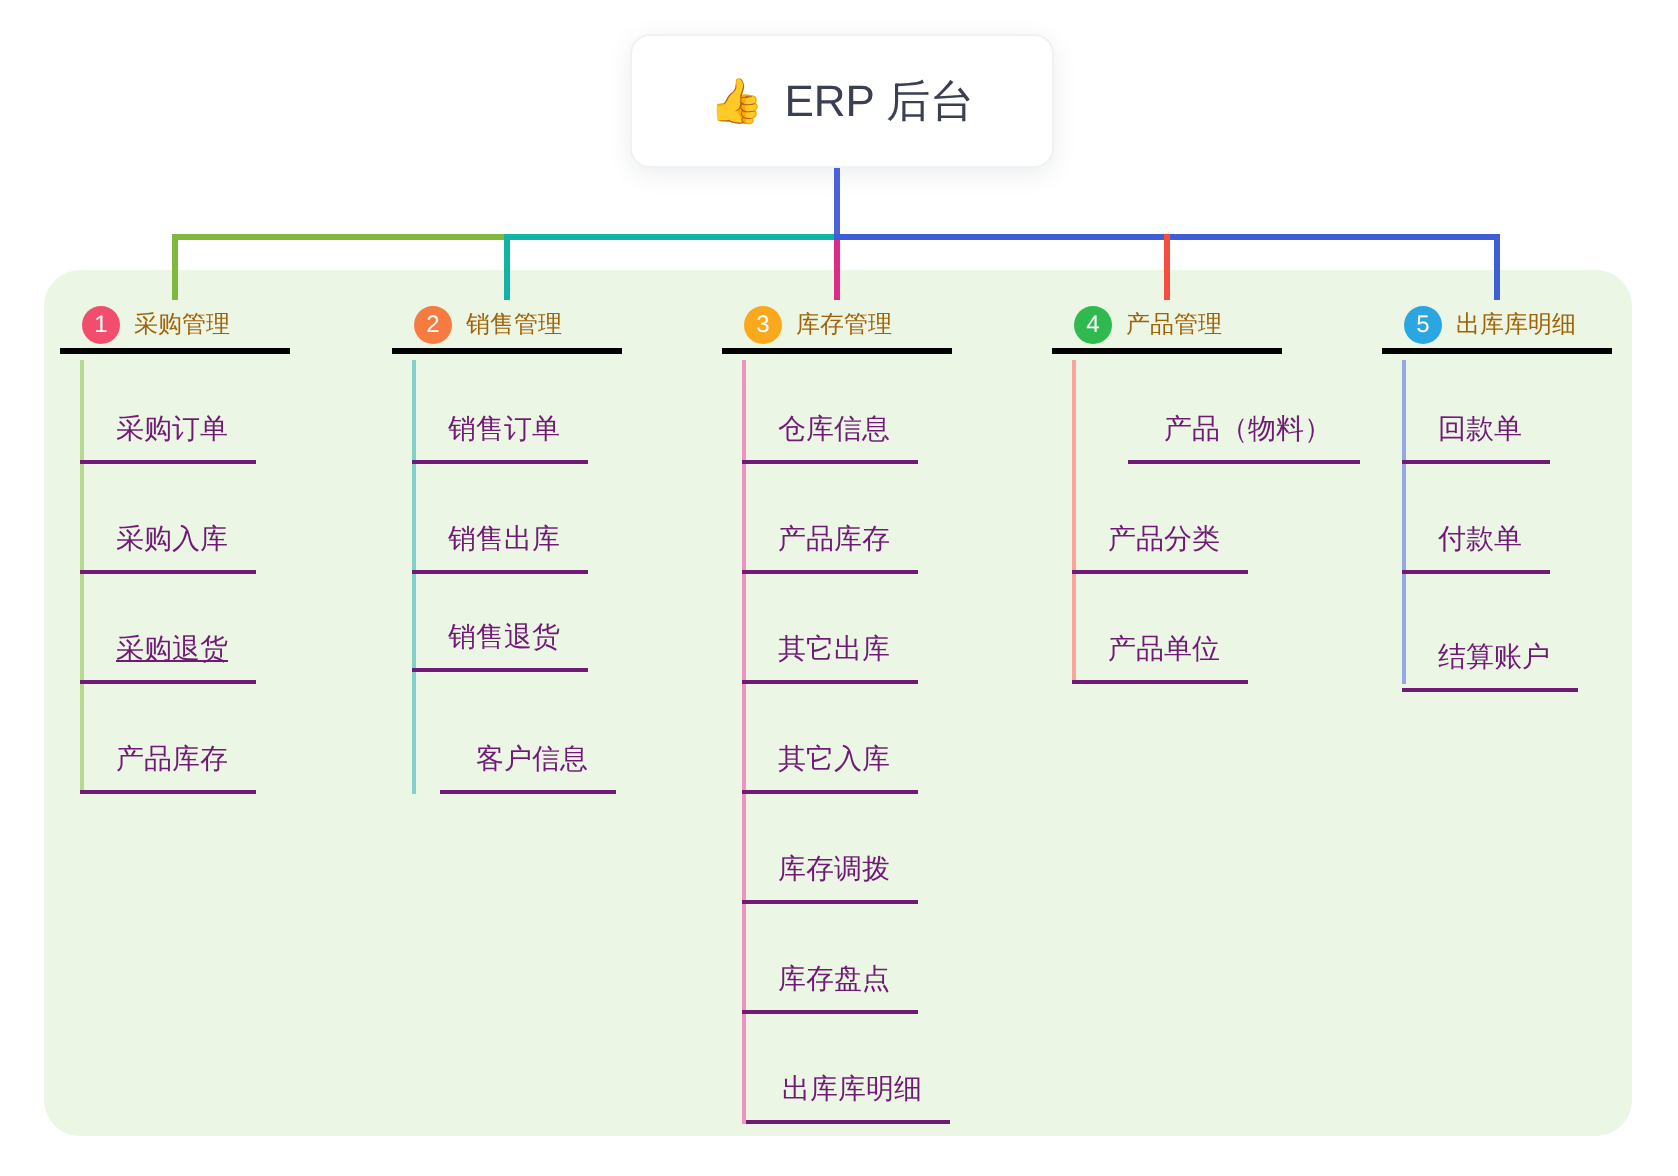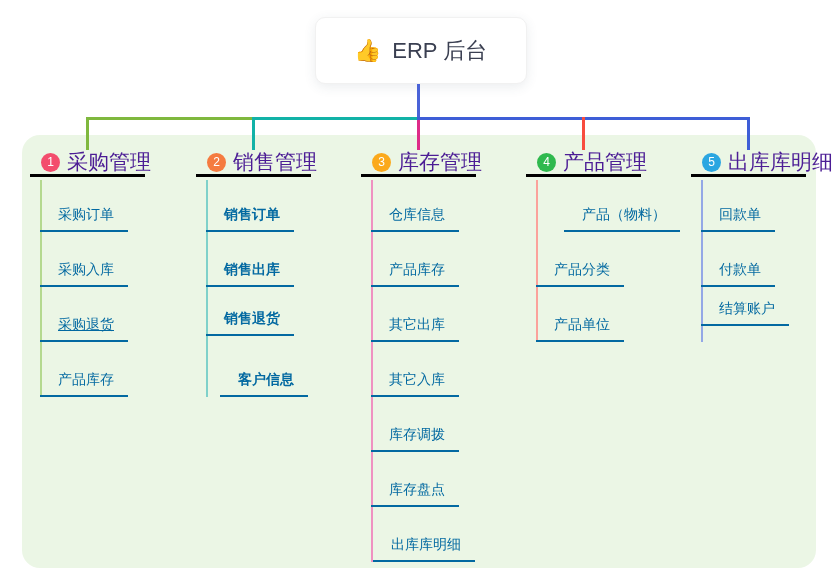--- a/index.html
+++ b/index.html
@@ -19,38 +19,38 @@
     font-size:22px;color:#3a3f51;box-sizing:border-box;
   }
   .root-emoji{font-size:22px;color:#f5b729;}
   .line{position:absolute;}
   .vline{width:3px;}
   .hline{height:3px;top:117px;}
   .stub{left:417px;top:84px;height:36px;background:#4a63d8;}
   .drop{top:117px;height:33px;}
   
   .lc1{background:#7fb83e;} .bd1{border-color:#7fb83e;} .bg1{background:#f34d6d;} .pc1{background:#b4d98f;} .pb1{border-color:#b4d98f;}
-  .lc2{background:#12b2a7;} .bd2{border-color:#12b2a7;} .bg2{background:#f57b40;} .pc2{background:#7fd1ca;} .pb2{border-color:#7fd1ca;font-weight:bold;}
+  .lc2{background:#12b2a7;} .bd2{border-color:#12b2a7;} .bg2{background:#f57b40;} .pc2{background:#7fd1ca;} .pb2{border-color:#7fd1ca;}
   .lc3{background:#de2b88;} .bd3{border-color:#de2b88;} .bg3{background:#fba91c;} .pc3{background:#ef92c1;} .pb3{border-color:#ef92c1;}
   .lc4{background:#f84c3e;} .bd4{border-color:#f84c3e;} .bg4{background:#2fb94e;} .pc4{background:#fba29b;} .pb4{border-color:#fba29b;}
   .lc5{background:#3e5ed7;} .bd5{border-color:#3e5ed7;} .bg5{background:#2ba6e1;} .pc5{background:#94a8e6;} .pb5{border-color:#94a8e6;}
   .topic{
     position:absolute;top:150px;width:115px;height:27px;box-sizing:border-box;
     display:flex;align-items:center;gap:7px;padding-left:11px;
     border-bottom:3px solid;cursor:pointer;
   }
-  .topic-label{font-size:21px;color:#4c1d95;font-weight:500;white-space:nowrap;}
+  .topic-label{font-size:12px;color:#a16207;font-weight:500;white-space:nowrap;}
   .badge{
     width:19px;height:19px;border-radius:50%;flex:0 0 19px;
     display:flex;align-items:center;justify-content:center;
     color:#ffffff;font-size:12px;line-height:1;
   }
   .trunk{position:absolute;width:2px;top:180px;}
   .child{
-    position:absolute;font-size:14px;line-height:20px;color:#0369a1;
+    position:absolute;font-size:14px;line-height:20px;color:#701a75;
     padding:0 14px 6px 18px;border-bottom:2px solid;white-space:nowrap;cursor:pointer;
   }
 </style>
 </head>
 <body>
 
 <div class="panel"></div>
 
 <div class="root-node">
   <span class="root-emoji">👍</span>
@@ -109,13 +109,13 @@
 <div class="child pb4" style="left:536px;top:259px;">产品分类</div>
 <div class="child pb4" style="left:536px;top:314px;">产品单位</div>
 
 <div class="topic bd5" style="left:691px;">
   <span class="badge bg5">5</span>
   <span class="topic-label">出库库明细</span>
 </div>
 <div class="trunk pc5" style="left:701px;height:162px;"></div>
 <div class="child pb5" style="left:701px;top:204px;">回款单</div>
 <div class="child pb5" style="left:701px;top:259px;">付款单</div>
-<div class="child pb5" style="left:701px;top:298px;">结算账户</div>
+<div class="child pb5" style="left:701px;top:318px;">结算账户</div>
 
 </body></html>

